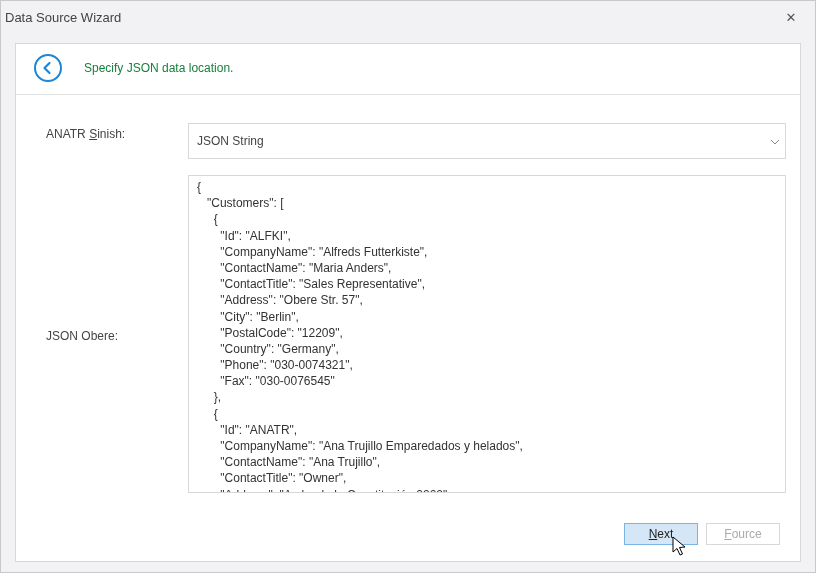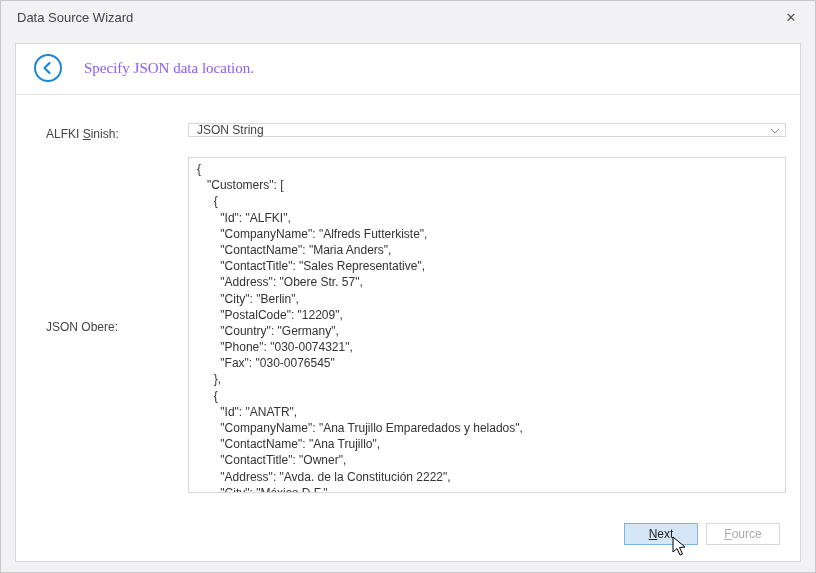--- a/index.html
+++ b/index.html
@@ -16,21 +16,21 @@
       height: 573px;
       border: 1px solid #c8c8c8;
       background: #f2f2f4;
       display: flex;
       flex-direction: column;
     }
     .titlebar {
       height: 34px;
       display: flex;
       align-items: center;
-      padding: 0 12px 0 16px;
+      padding: 0 12px 0 4px;
       color: #444;
       font-size: 13px;
       border-bottom: 1px solid transparent;
     }
     .titlebar-title { flex: 1; }
     .close-btn {
       width: 24px; height: 24px;
       display: flex; align-items: center; justify-content: center;
       color: #555; cursor: pointer;
       font-family: Arial, sans-serif;
@@ -53,23 +53,22 @@
       width: 28px; height: 28px;
       border: 2px solid #1d87d6;
       border-radius: 50%;
       display: flex; align-items: center; justify-content: center;
       margin-right: 22px;
       cursor: pointer;
       flex-shrink: 0;
     }
     .back-icon svg { display: block; }
     .header-text {
-      color: #8b5cf6;
-      font-size: 15px;
-      font-family: Liberation Serif, serif;
+      color: #15803d;
+      font-size: 12px;
     }
     .form-area {
       padding: 28px 14px 12px 30px;
       flex: 1;
       display: flex;
       flex-direction: column;
       overflow: hidden;
     }
     .form-row {
       display: flex;
@@ -78,21 +77,21 @@
     }
     .form-label {
       width: 142px;
       color: #444;
       padding-top: 4px;
       flex-shrink: 0;
     }
     .form-label .underline { text-decoration: underline; }
     .dropdown {
       flex: 1;
-      height: 14px;
+      height: 36px;
       border: 1px solid #d8d8d8;
       background: #fff;
       display: flex;
       align-items: center;
       padding: 0 6px 0 8px;
       color: #444;
       cursor: pointer;
       position: relative;
     }
     .dropdown-text { flex: 1; }
@@ -185,21 +184,21 @@
       <div class="back-icon">
         <svg width="14" height="14" viewBox="0 0 14 14">
           <path d="M8.5 2 L3.5 7 L8.5 12" stroke="#1d87d6" stroke-width="2.2" fill="none" stroke-linecap="round" stroke-linejoin="round"></path>
         </svg>
       </div>
       <div class="header-text">Specify JSON data location.</div>
     </div>
 
     <div class="form-area">
       <div class="form-row">
-        <div class="form-label"><span>ALFKI </span><span class="underline">S</span><span>inish:</span></div>
+        <div class="form-label"><span>ANATR </span><span class="underline">S</span><span>inish:</span></div>
         <div class="dropdown">
           <span class="dropdown-text">JSON String</span>
           <span class="dropdown-caret">
             <svg width="8" height="5" viewBox="0 0 8 5">
                 <path d="M0 0 L4 4 L8 0" stroke="#888" stroke-width="1" fill="none"></path>
               </svg>
           </span>
         </div>
       </div>
 

